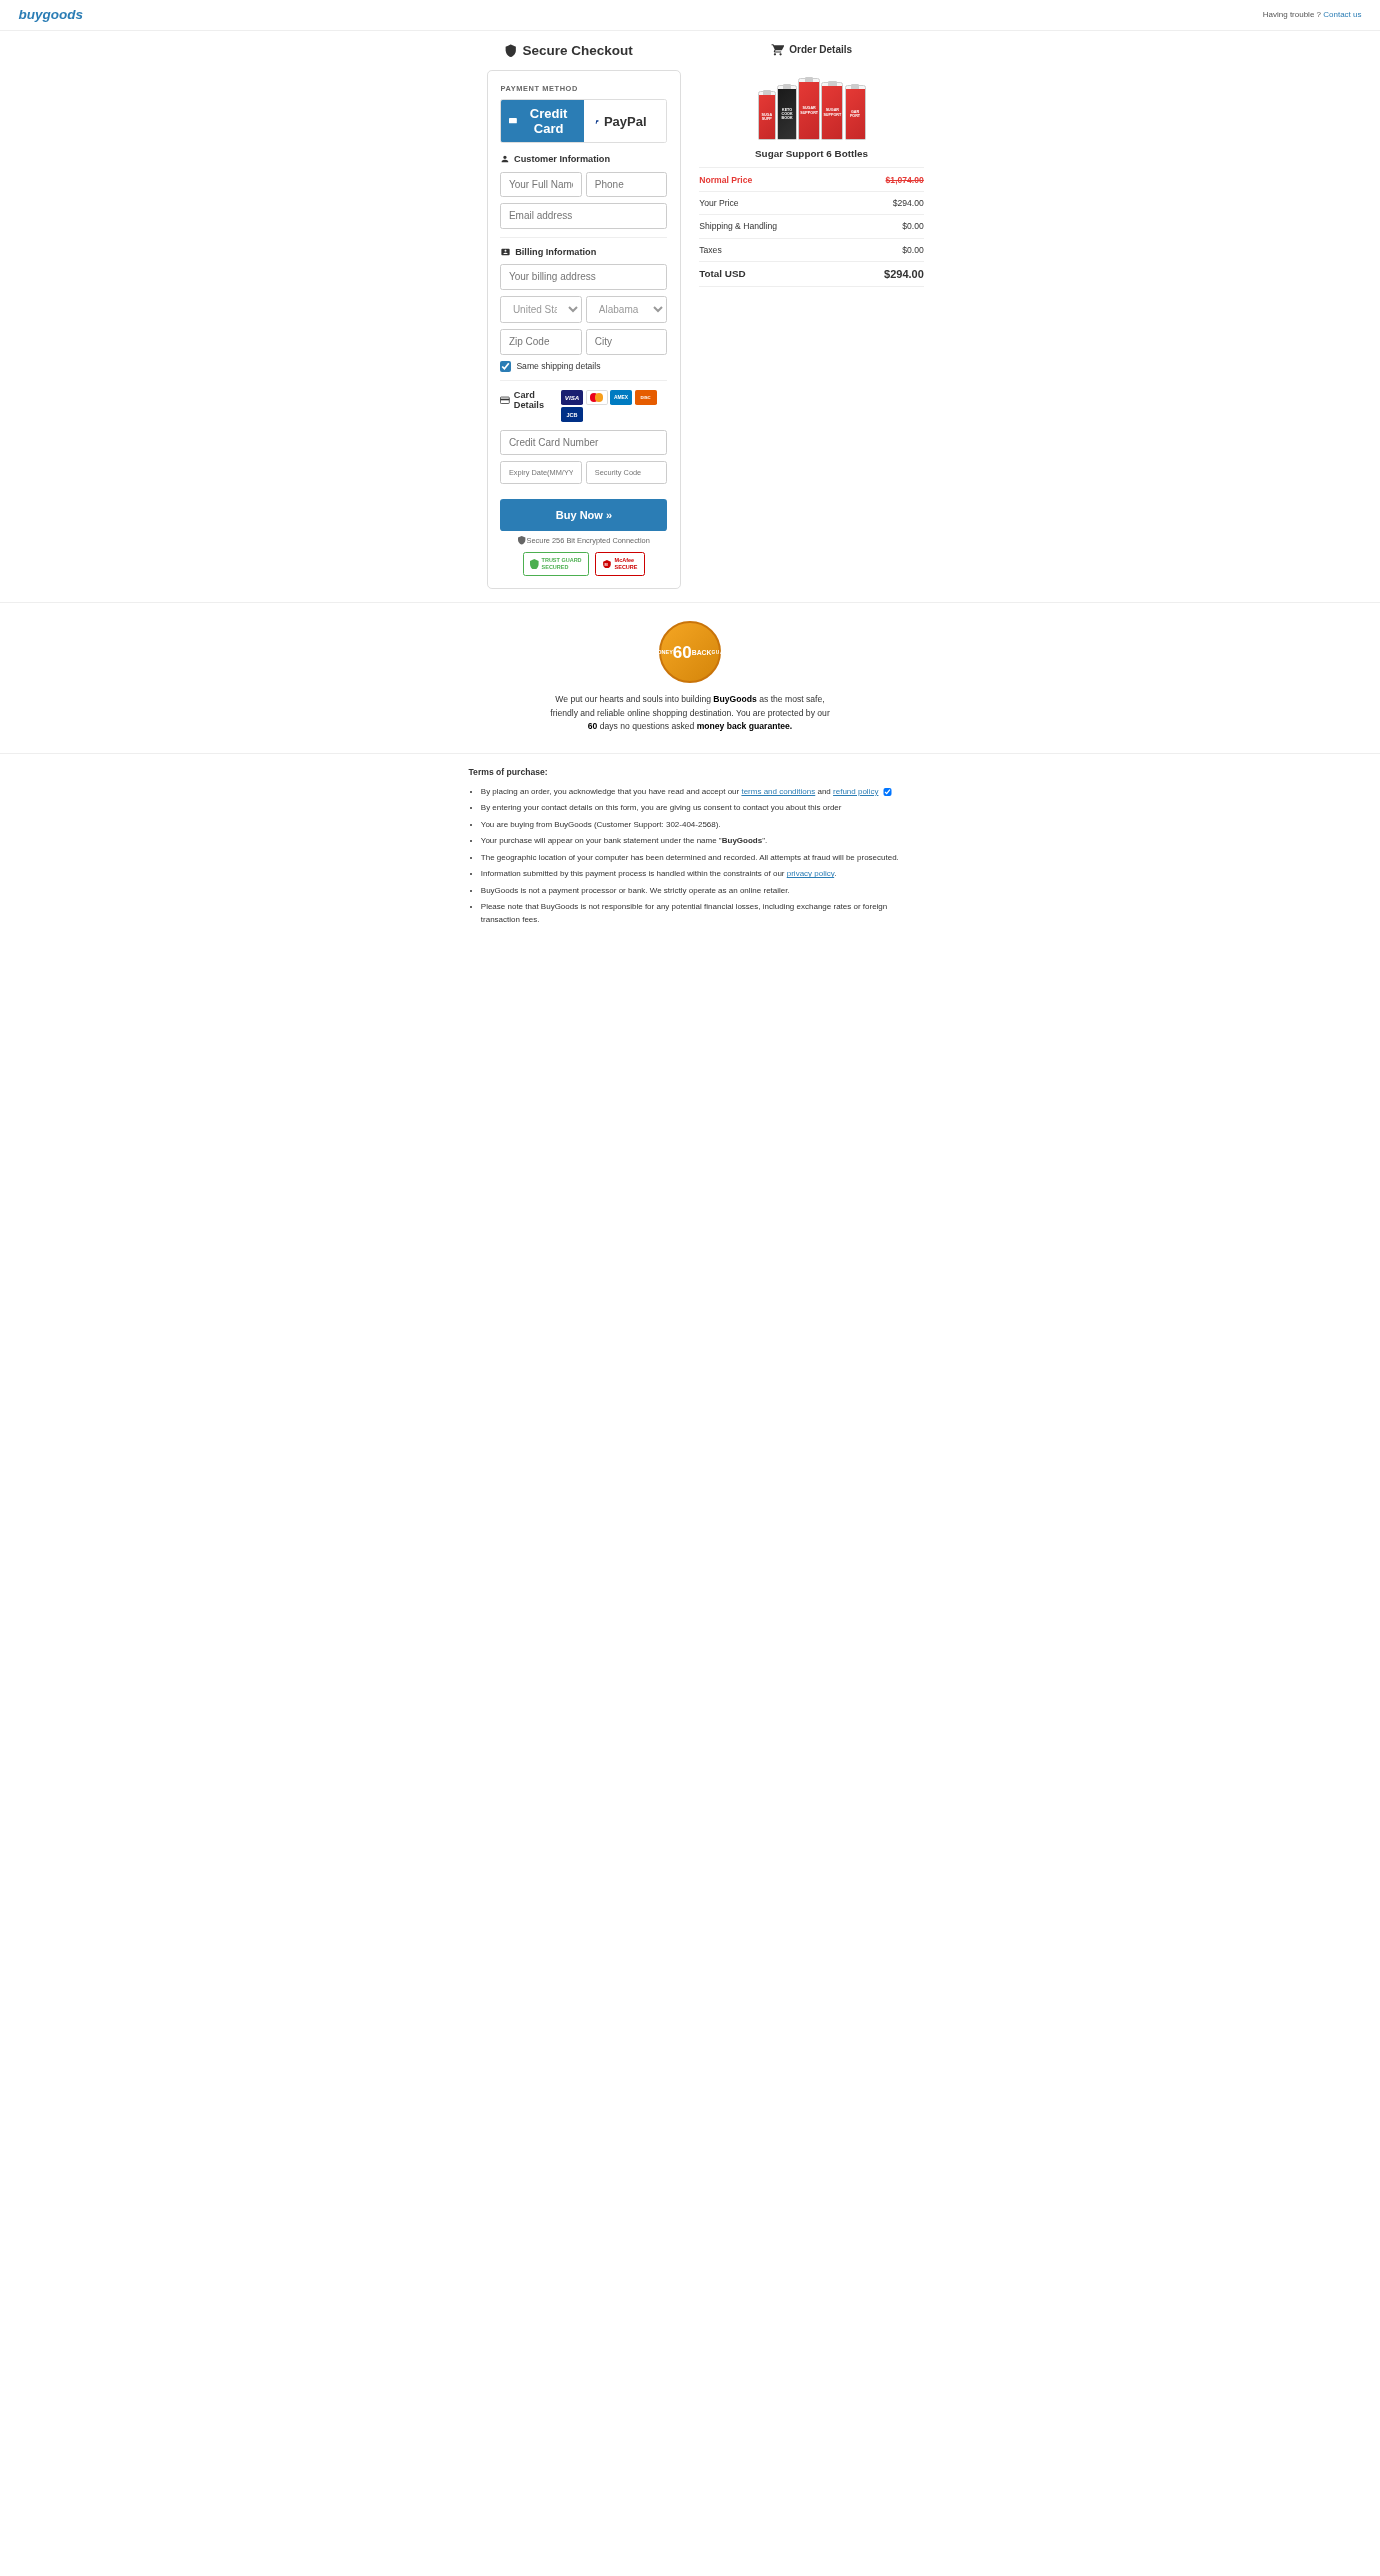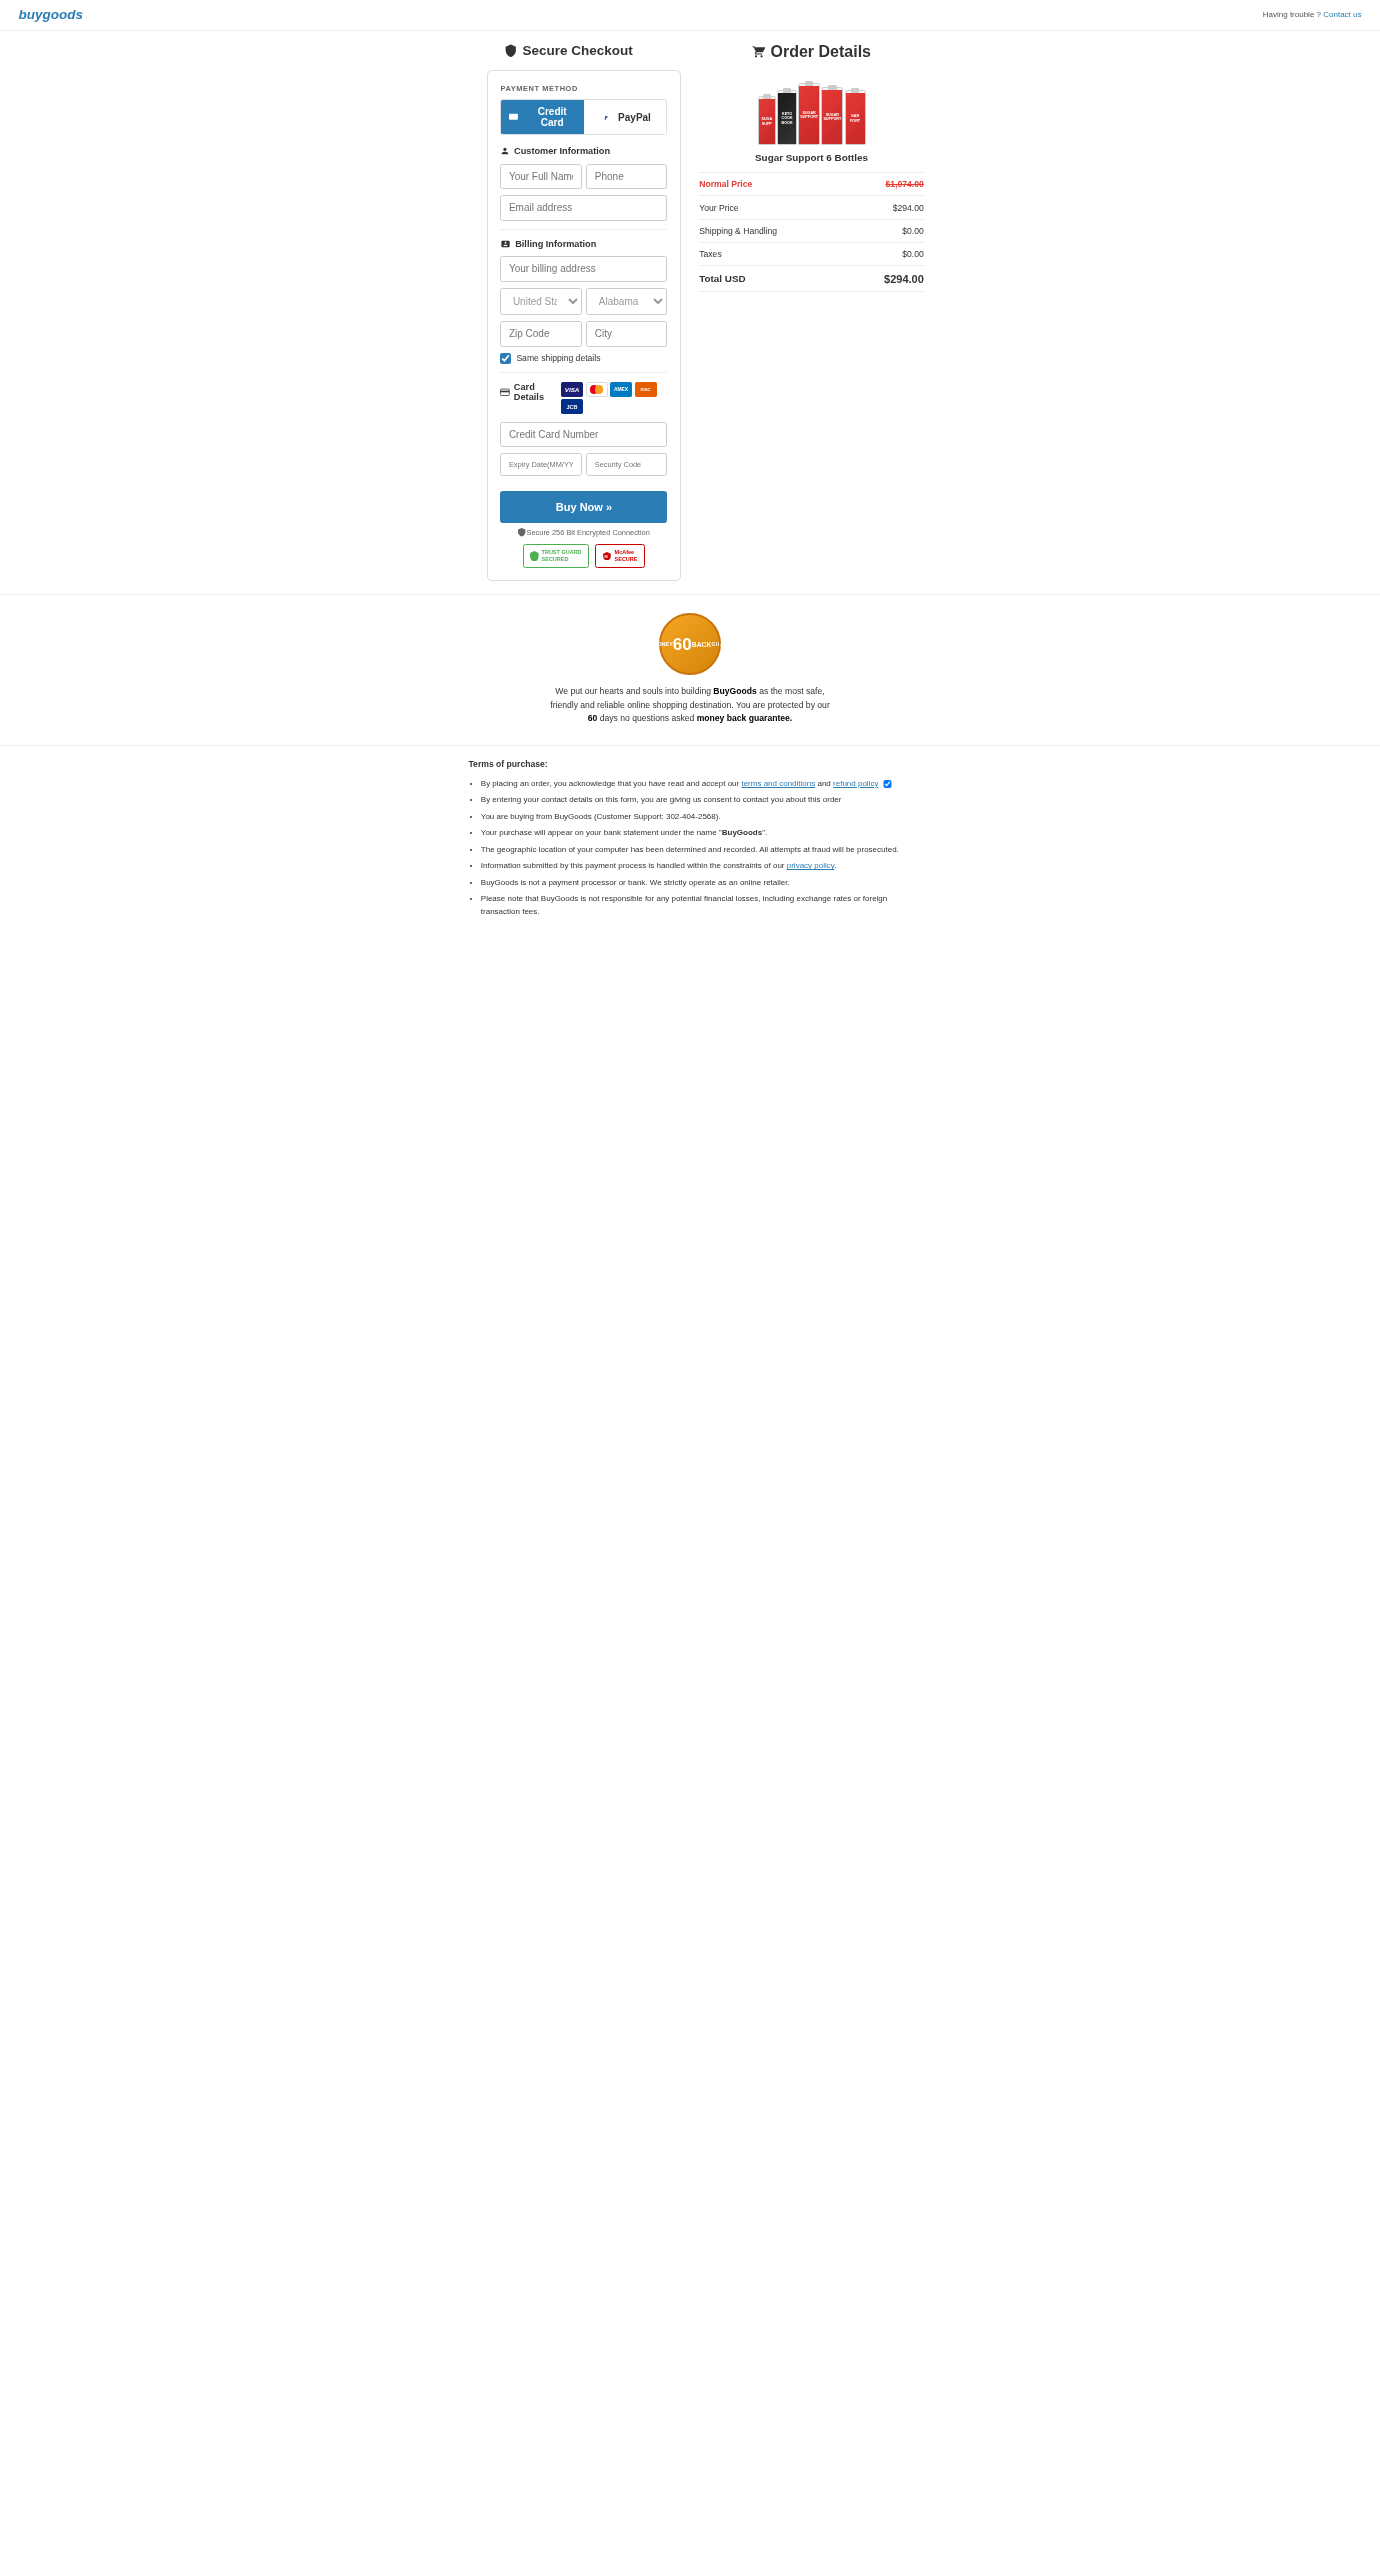--- a/index.html
+++ b/index.html
@@ -69,26 +69,26 @@
       gap: 0;
       margin-bottom: 11px;
       border: 0.6px solid #ddd;
       border-radius: 2.5px;
       overflow: hidden;
     }
     .payment-tab {
       flex: 1;
       padding: 6.2px 7.4px;
       cursor: pointer;
-      font-size: 10px;
-      font-weight: bold;
-      display: flex;
-      align-items: center;
-      justify-content: center;
-      gap: 10px;
+      font-size: 13px;
+      font-weight: bold;
+      display: flex;
+      align-items: center;
+      justify-content: flex-start;
+      gap: 4px;
       border: none;
       background: #fff;
     }
     .payment-tab.active {
       background: #2b7db5;
       color: #fff;
     }
     .payment-tab:not(.active) {
       background: #fff;
       color: #333;
@@ -215,21 +215,21 @@
       align-items: center;
       gap: 2.5px;
     }
     .mcafee-badge {
       border-color: #cc0000;
       color: #cc0000;
     }
 
     
     .order-details-title {
-      font-size: 16px;
+      font-size: 10px;
       font-weight: bold;
       text-align: center;
       margin-bottom: 9.9px;
       display: flex;
       align-items: center;
       justify-content: center;
       gap: 4.9px;
     }
 
     .product-image-area {

